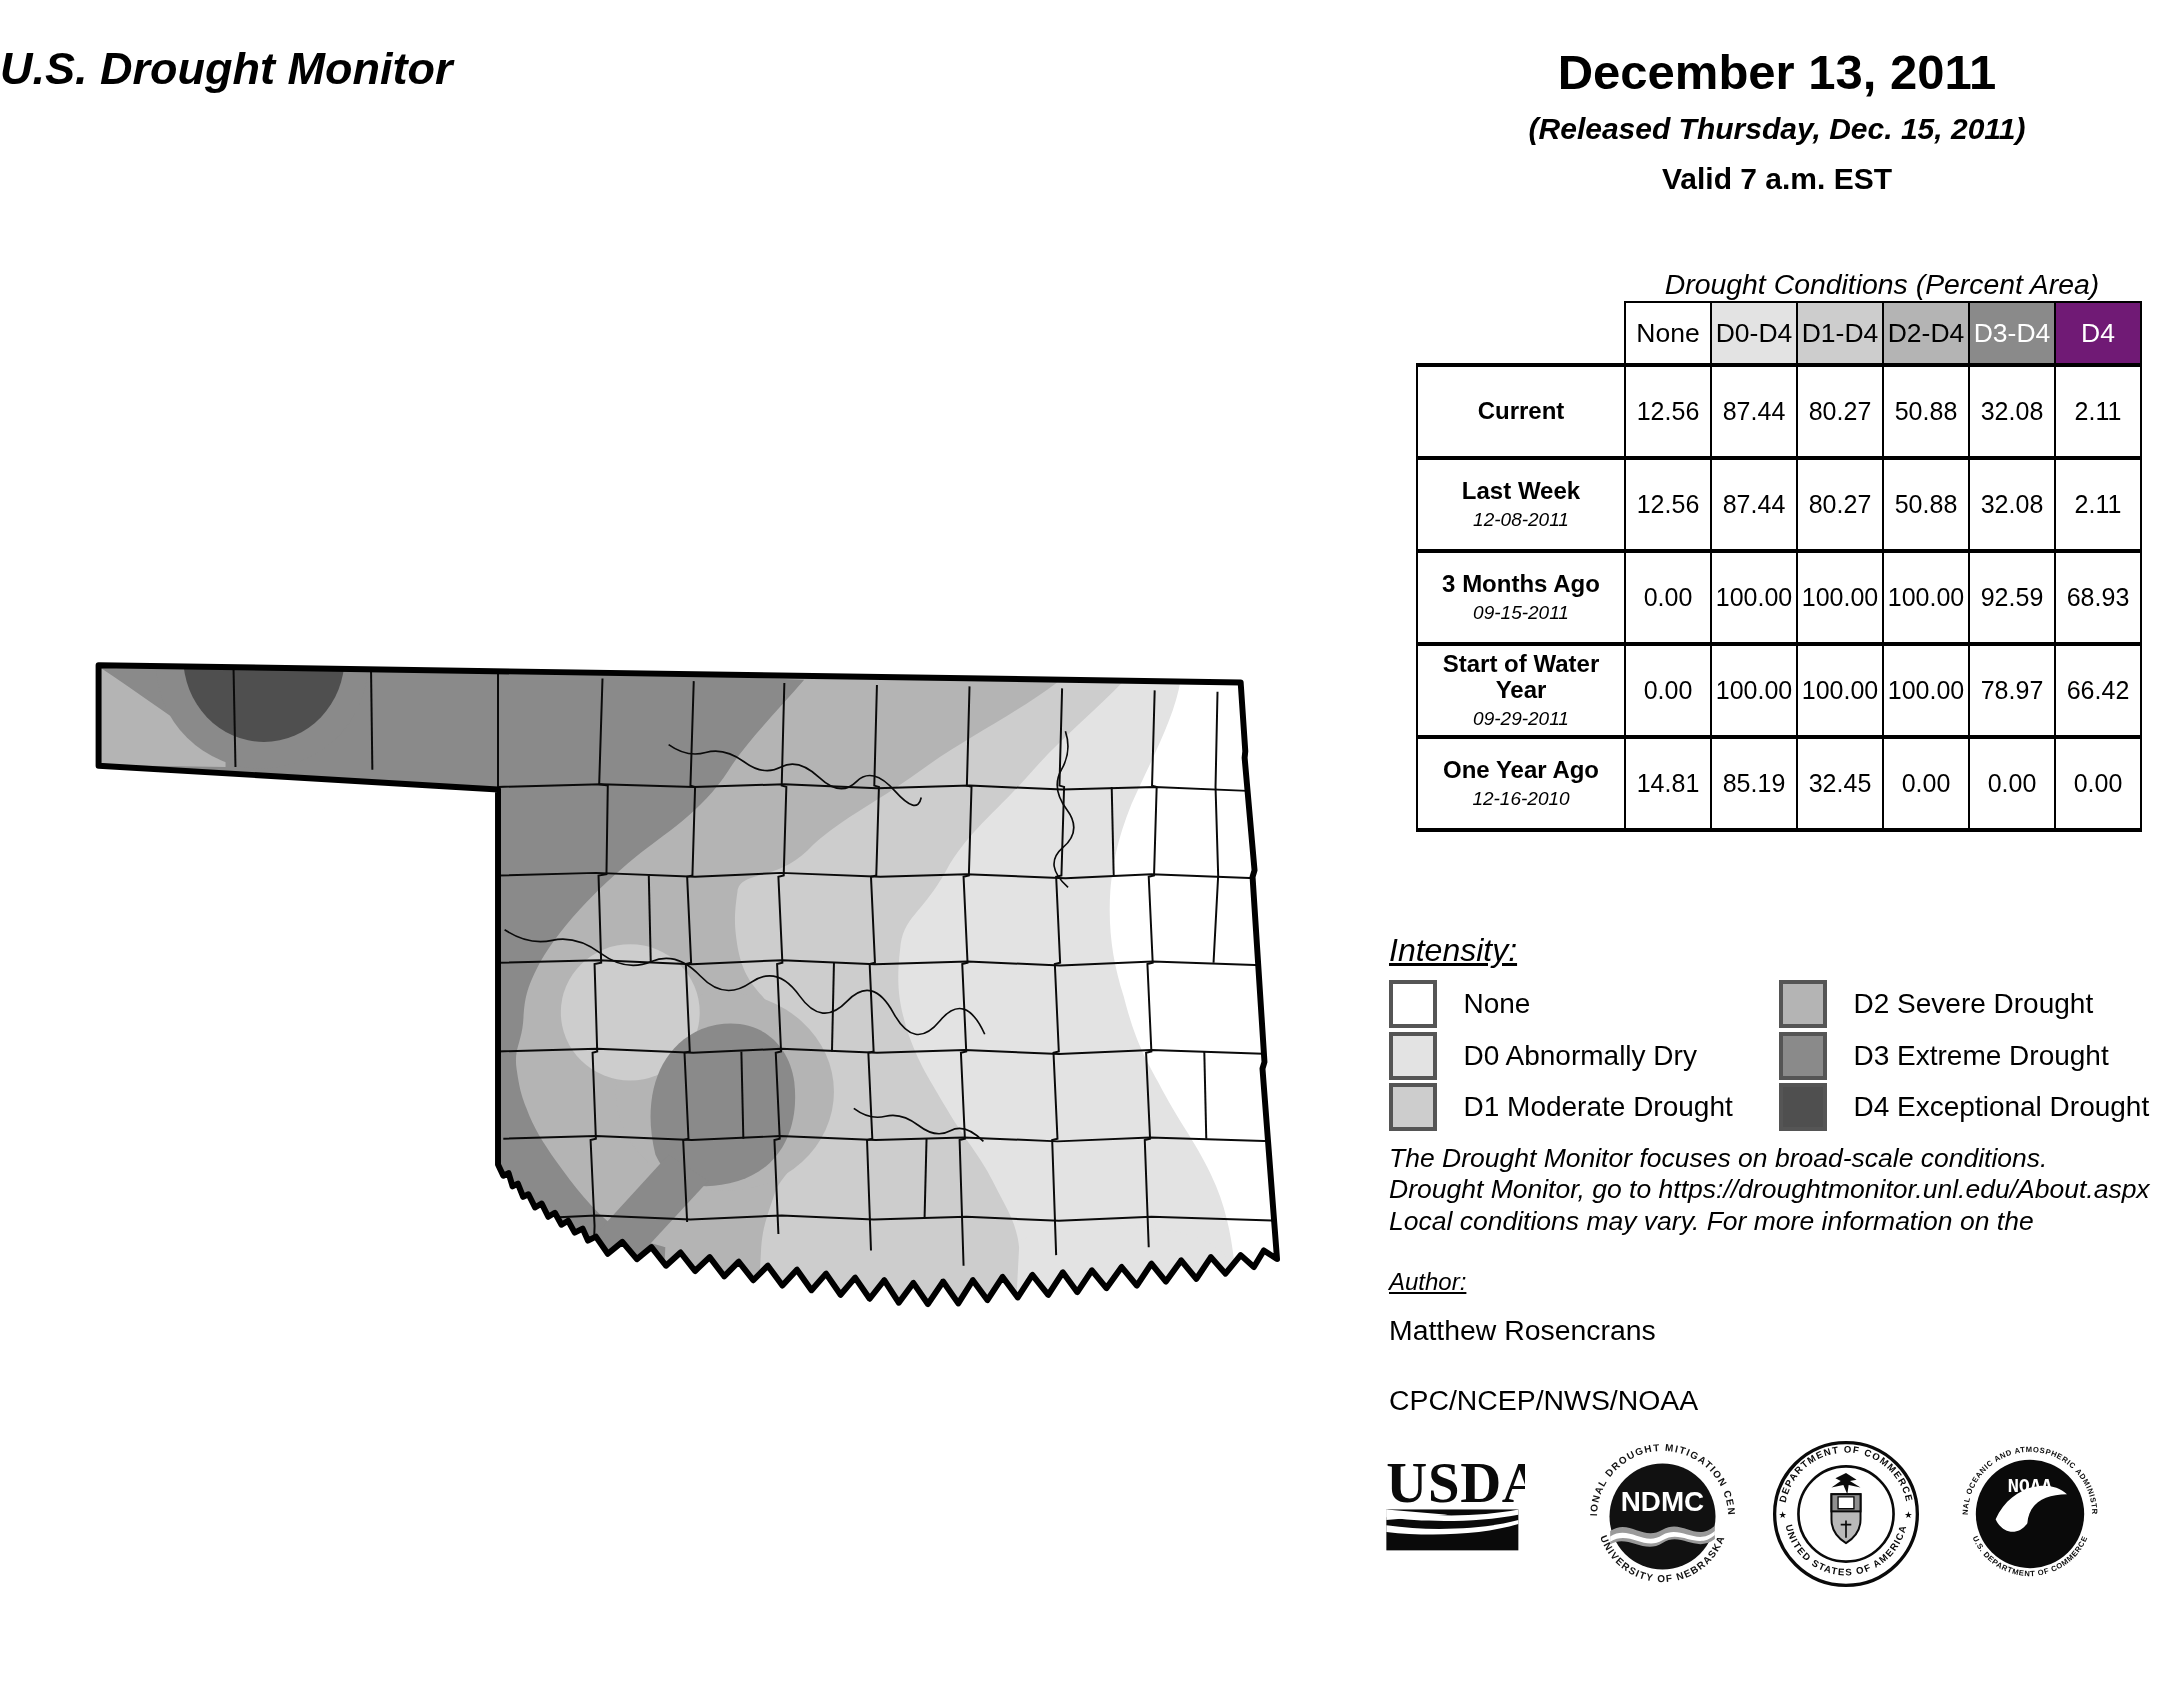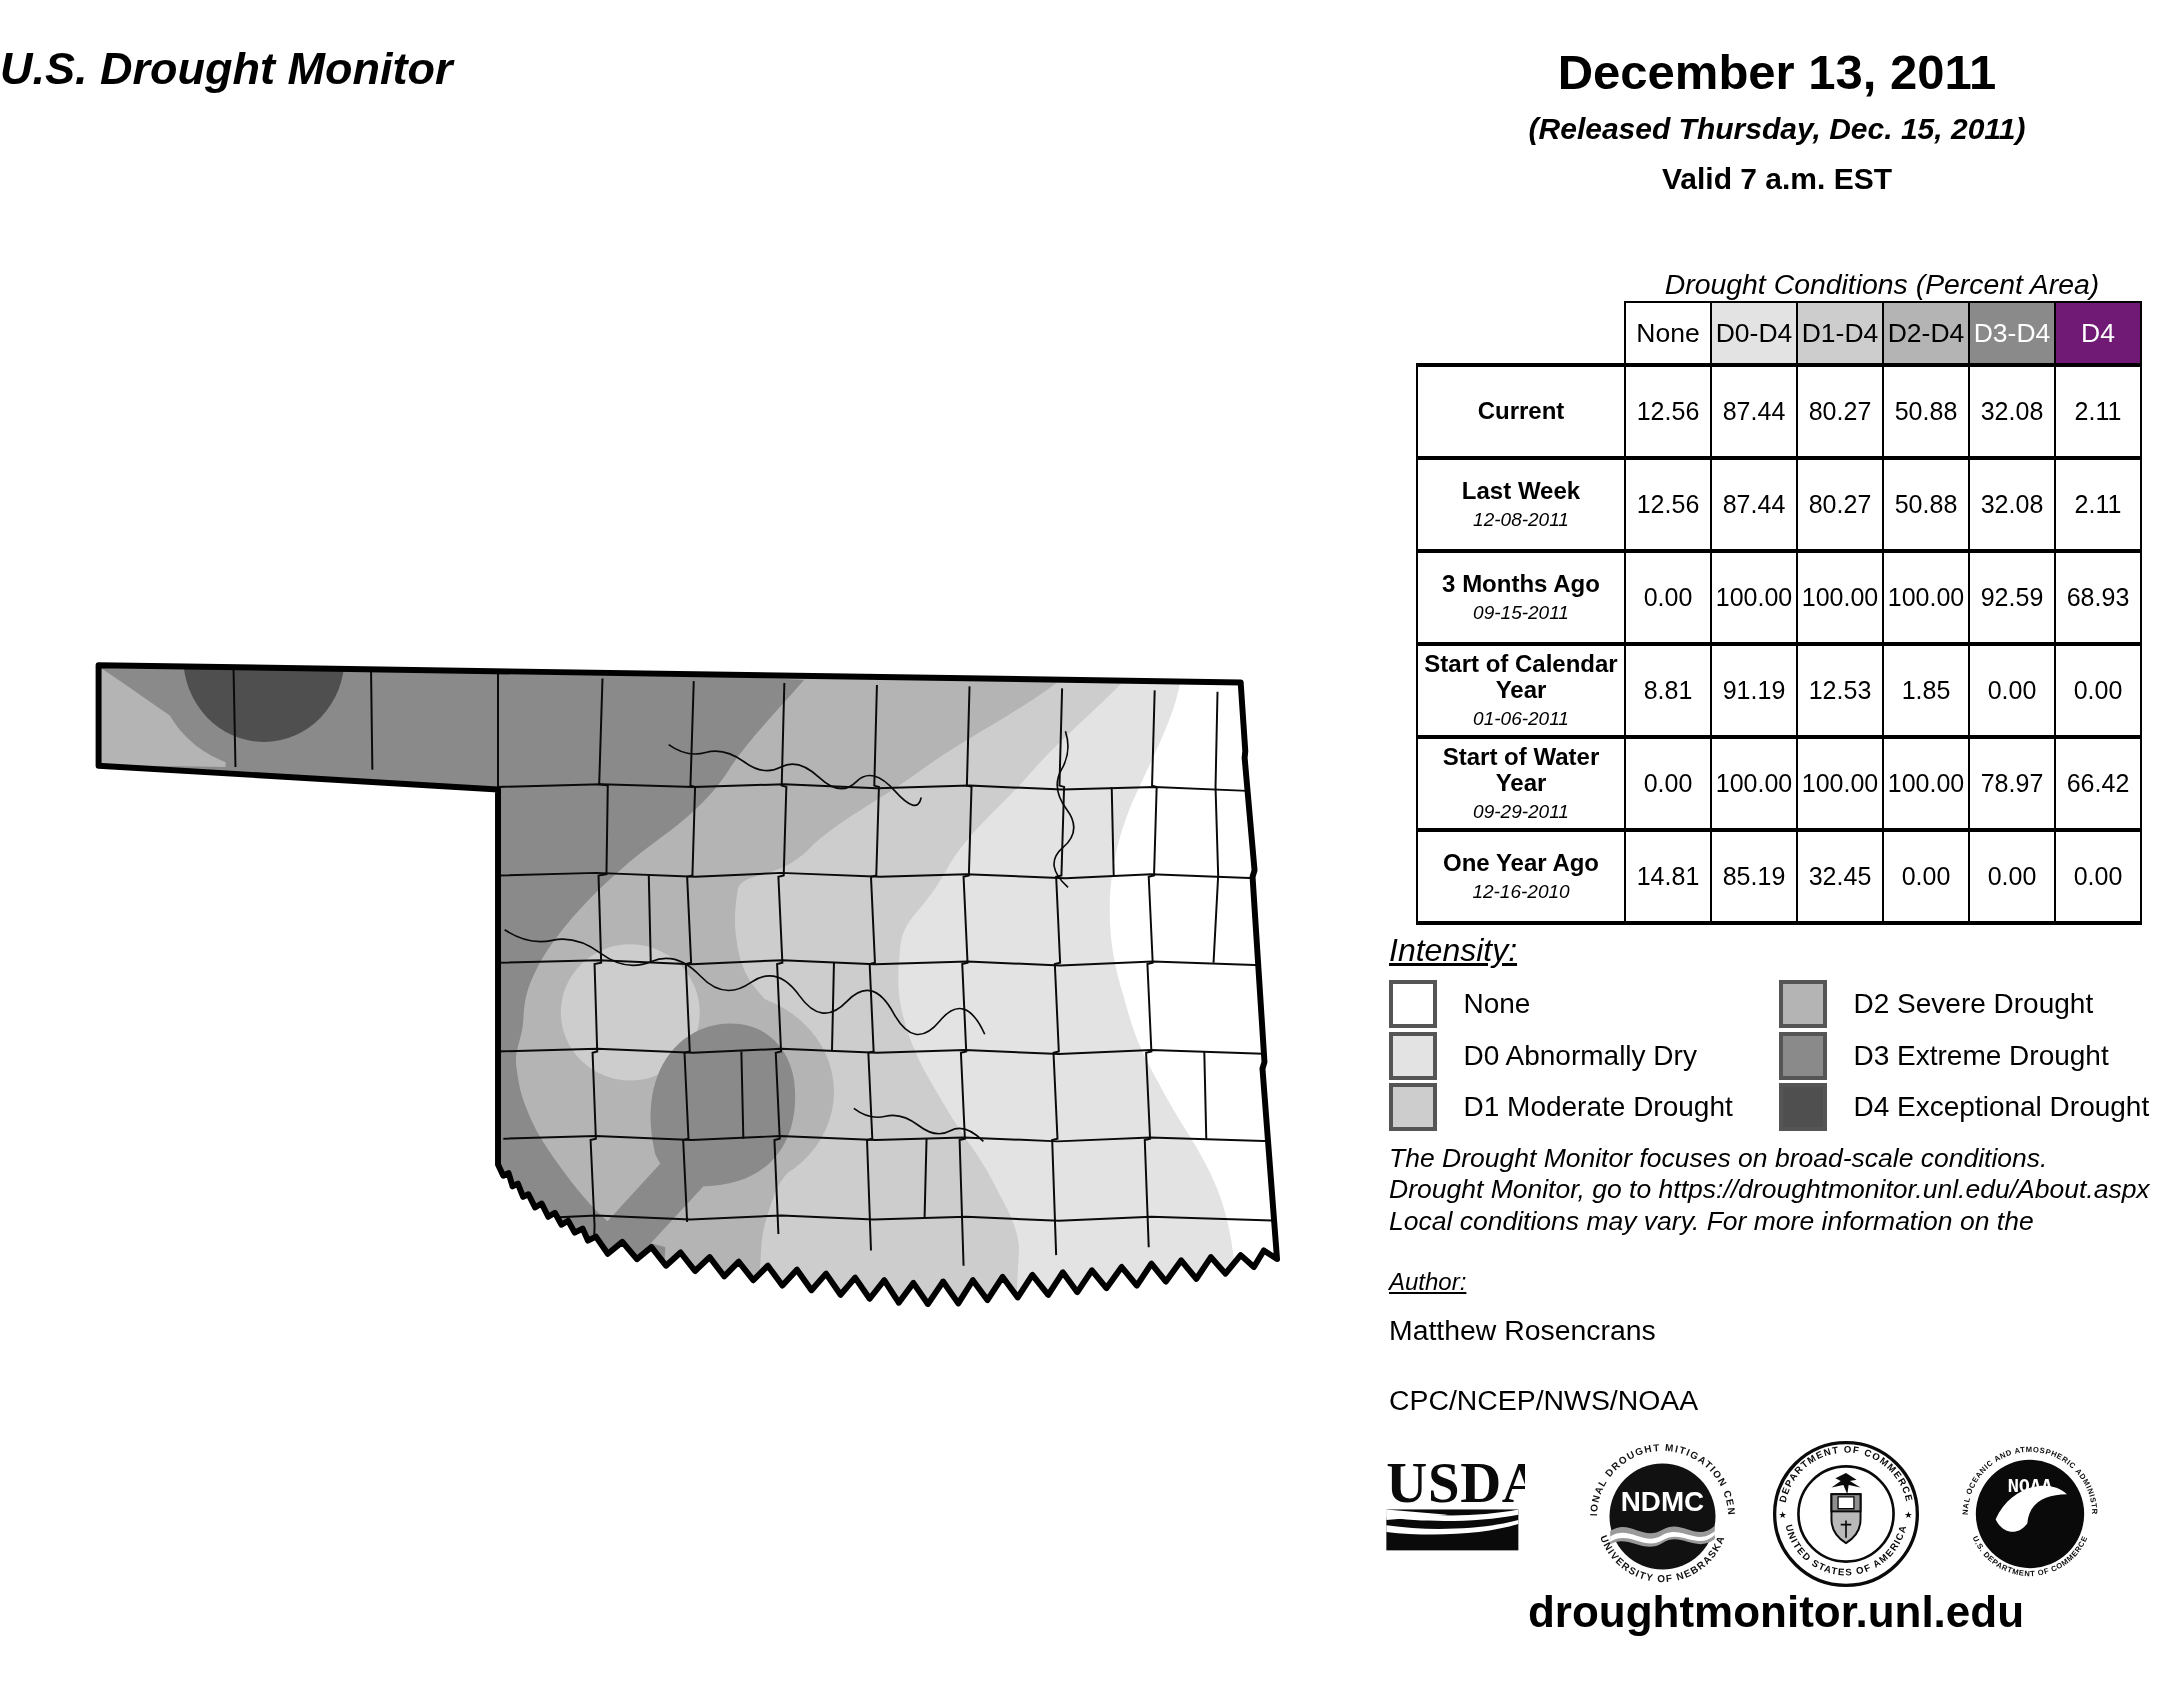--- a/index.html
+++ b/index.html
@@ -116,29 +116,20 @@
       <tr>
         <td class="lab"><span>3 Months Ago</span><span class="sub-date">09-15-2011</span></td>
         <td>0.00</td>
         <td>100.00</td>
         <td>100.00</td>
         <td>100.00</td>
         <td>92.59</td>
         <td>68.93</td>
       </tr>
       <tr>
-        <td class="lab"><span>Start of Calendar Year</span><span class="sub-date">01-06-2011</span></td>
-        <td>8.81</td>
-        <td>91.19</td>
-        <td>12.53</td>
-        <td>1.85</td>
-        <td>0.00</td>
-        <td>0.00</td>
-      </tr>
-      <tr>
         <td class="lab"><span>Start of Water Year</span><span class="sub-date">09-29-2011</span></td>
         <td>0.00</td>
         <td>100.00</td>
         <td>100.00</td>
         <td>100.00</td>
         <td>78.97</td>
         <td>66.42</td>
       </tr>
       <tr>
         <td class="lab"><span>One Year Ago</span><span class="sub-date">12-16-2010</span></td>
@@ -253,21 +244,20 @@
     <path d="M-52,8 C-30,-42 28,-56 56,-30 C22,-30 -2,-16 -4,14 C-18,34 -42,30 -52,8 Z" fill="#ffffff"></path>
     <text x="0" y="-34" text-anchor="middle" font-size="28" font-weight="bold" fill="#ffffff" font-family="DejaVu Sans Mono, monospace">NOAA</text>
     <text font-size="11.5" font-weight="bold" letter-spacing="1" fill="#0a0a0a">
       <textPath href="#noaaTop" startOffset="50%" text-anchor="middle">NATIONAL OCEANIC AND ATMOSPHERIC ADMINISTRATION</textPath>
     </text>
     <text font-size="11.5" font-weight="bold" letter-spacing="1" fill="#0a0a0a">
       <textPath href="#noaaBot" startOffset="50%" text-anchor="middle">U.S. DEPARTMENT OF COMMERCE</textPath>
     </text>
   </svg>
 
-  <div class="url">droughtmonitor.unl.edu</div>
 
   <div class="mapwrap">
     <svg width="1224" height="658" viewBox="0 0 1850 995">
       <defs>
         <clipPath id="okclip">
           <path d="M8,20 L1735,46 L1742,150 L1741,160 L1756,330 L1753,340 L1771,620 L1768,630 L1790,918
           L1770,905 L1755,930 L1735,912 L1712,940 L1690,915 L1668,948 L1645,920 L1622,952 L1600,925 L1578,958
           L1555,930 L1532,962 L1510,935 L1488,968 L1466,938 L1444,972 L1420,942 L1398,976 L1375,945 L1352,980
           L1330,950 L1308,985 L1285,952 L1262,986 L1240,954 L1218,984 L1196,950 L1174,978 L1152,946 L1130,972
           L1108,940 L1086,965 L1064,934 L1042,958 L1020,928 L998,950 L976,922 L954,944 L932,915 L910,936

